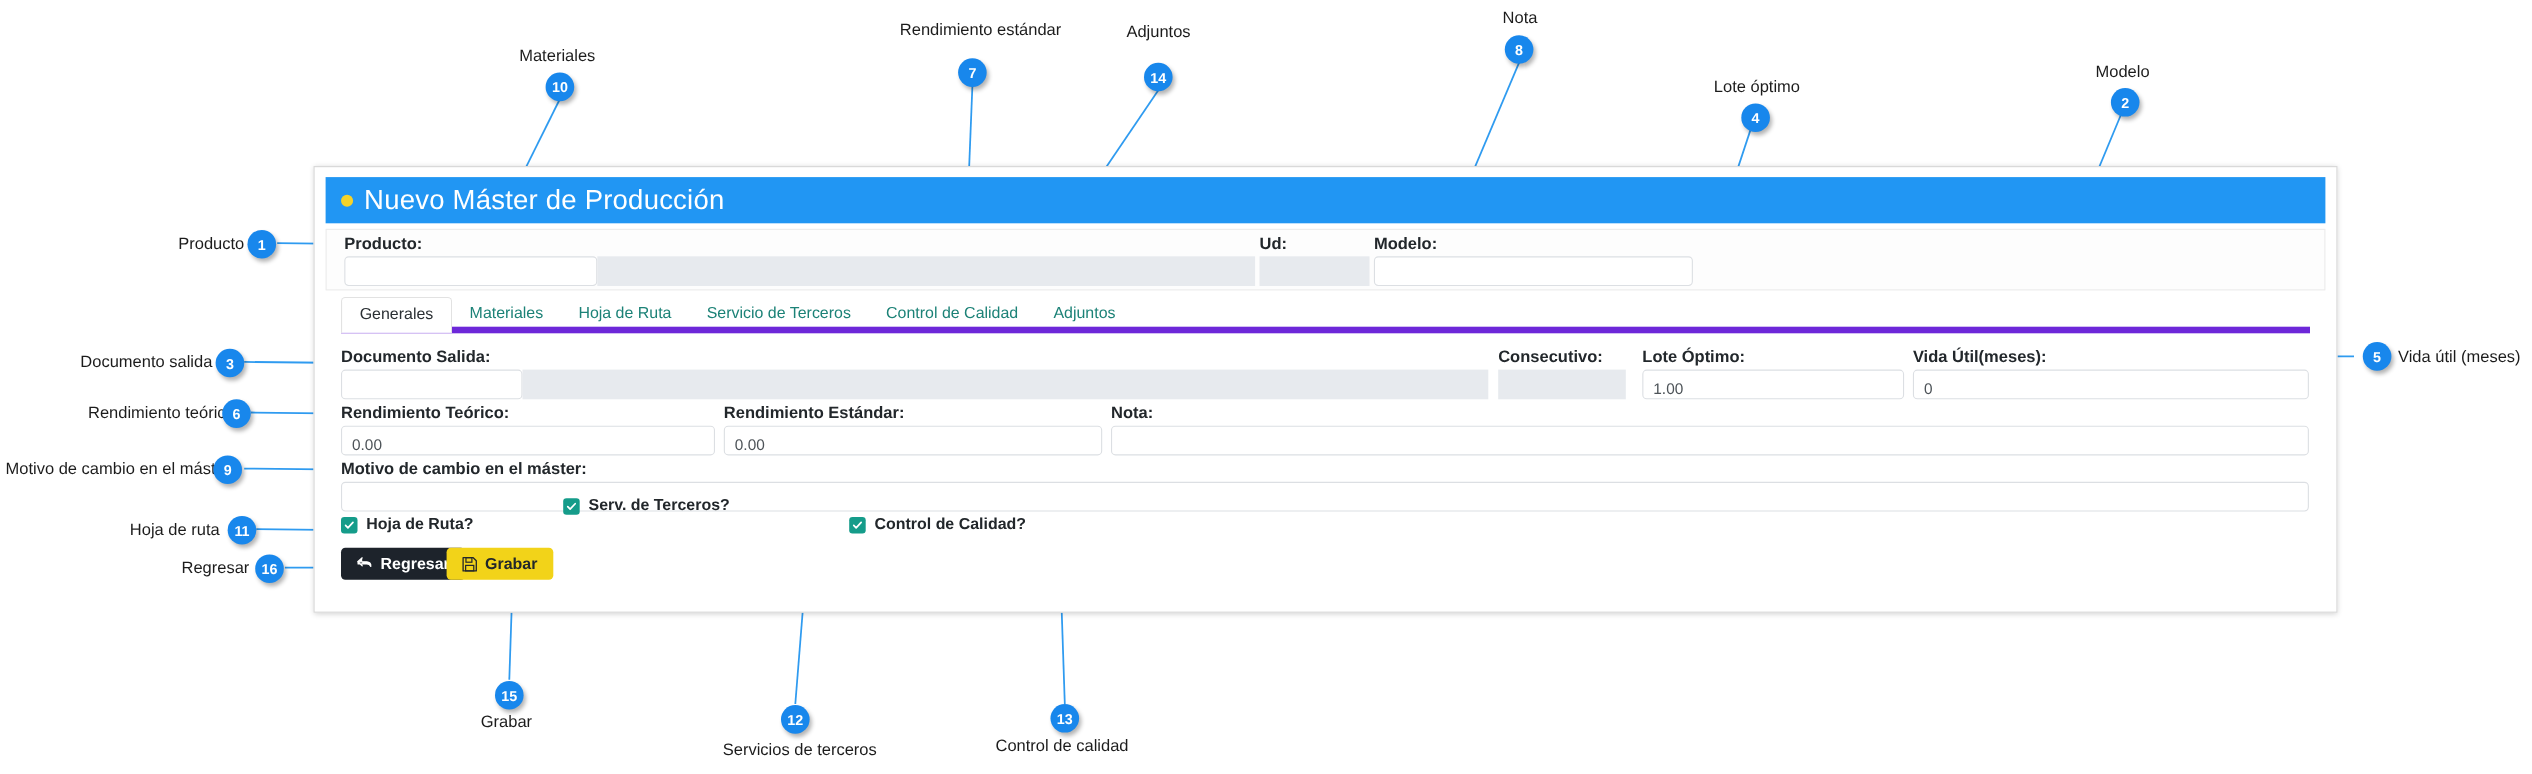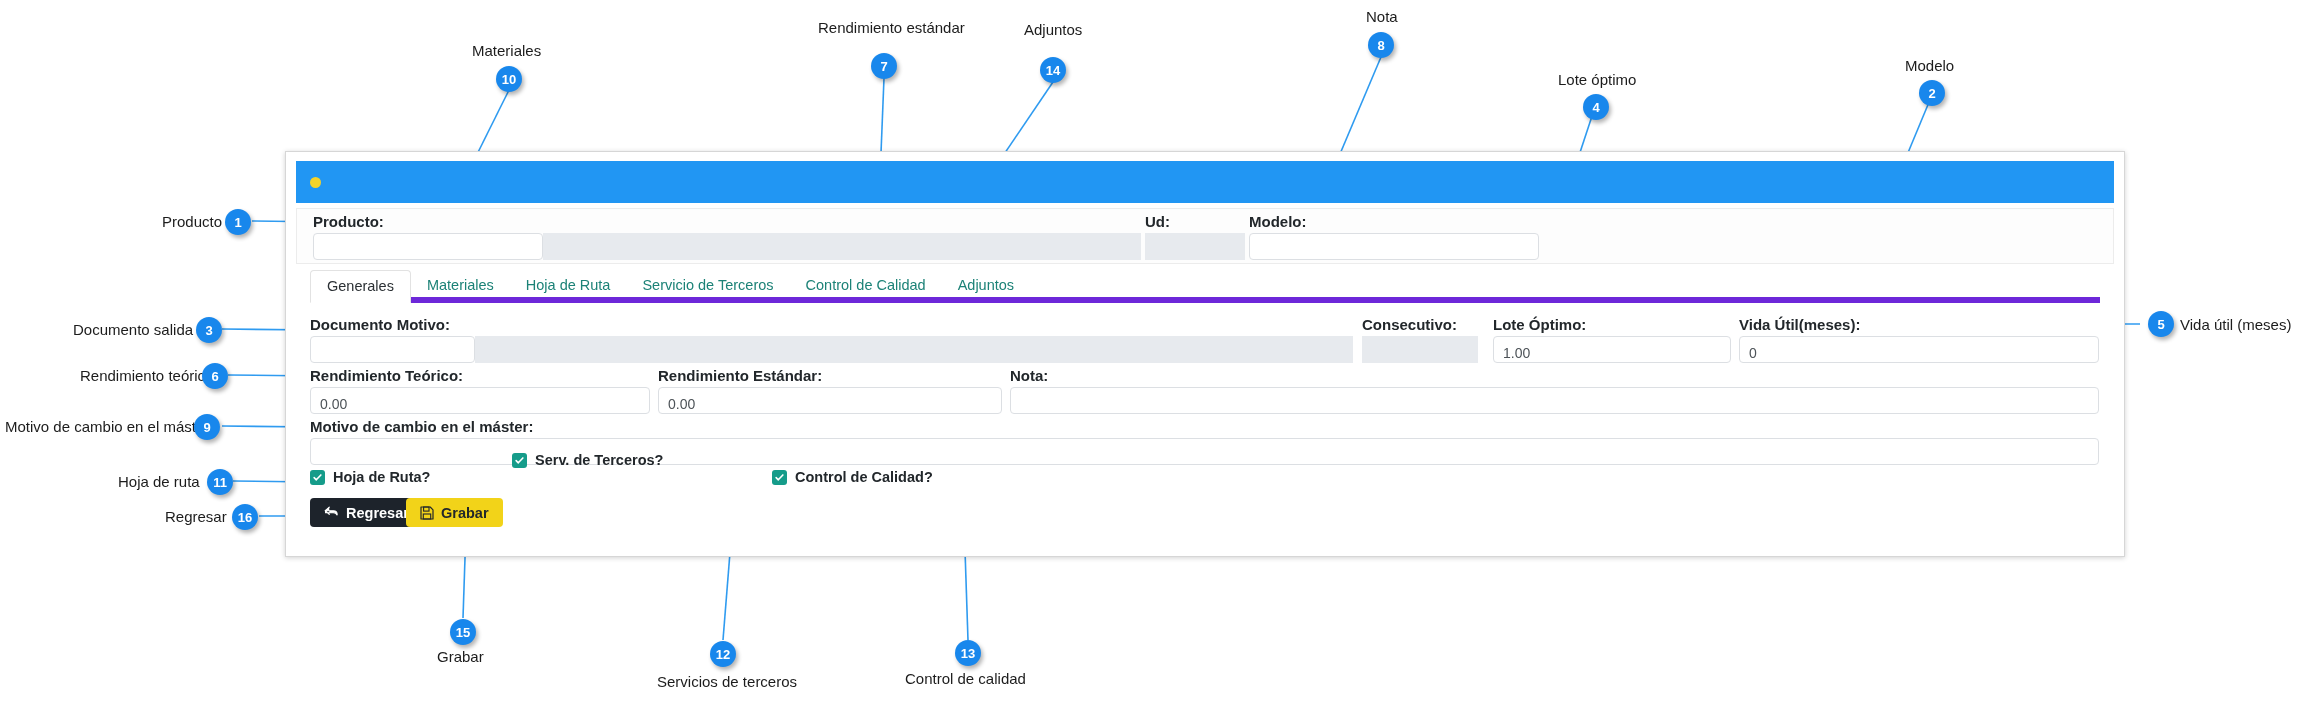--- a/index.html
+++ b/index.html
@@ -227,20 +227,21 @@
   <div class="ann-label" style="left:437px; top:648px;">Grabar</div>
   <div class="badge" style="left:450px; top:619px;">15</div>
 
   <div class="ann-label" style="left:165px; top:508px;">Regresar</div>
   <div class="badge" style="left:232px; top:504px;">16</div>
 
   <div id="app">
 
     <div class="titlebar">
       <span class="title-dot"></span>
+      <span class="title-text">Nuevo Máster de Producción</span>
     </div>
 
     <div class="card">
       <div class="flabel" style="left:16px; top:4px;">Producto:</div>
       <div class="finput" style="left:16px; top:24px; width:230px;"></div>
       <div class="fdisabled" style="left:246px; top:24px; width:598px;"></div>
 
       <div class="flabel" style="left:848px; top:4px;">Ud:</div>
       <div class="fdisabled" style="left:848px; top:24px; width:100px;"></div>
 
@@ -252,21 +253,21 @@
 
       <div class="tabs">
         <div class="tab active">Generales</div>
         <div class="tab">Materiales</div>
         <div class="tab">Hoja de Ruta</div>
         <div class="tab">Servicio de Terceros</div>
         <div class="tab">Control de Calidad</div>
         <div class="tab">Adjuntos</div>
       </div>
 
-      <div class="flabel" style="left:14px; top:46px;">Documento Motivo:</div>
+      <div class="flabel" style="left:14px; top:46px;">Documento Salida:</div>
       <div class="finput" style="left:14px; top:66px; width:165px;"></div>
       <div class="fdisabled" style="left:179px; top:66px; width:878px;"></div>
 
       <div class="flabel" style="left:1066px; top:46px;">Consecutivo:</div>
       <div class="fdisabled" style="left:1066px; top:66px; width:116px;"></div>
 
       <div class="flabel" style="left:1197px; top:46px;">Lote Óptimo:</div>
       <div class="finput" style="left:1197px; top:66px; width:238px;">1.00</div>
 
       <div class="flabel" style="left:1443px; top:46px;">Vida Útil(meses):</div>

